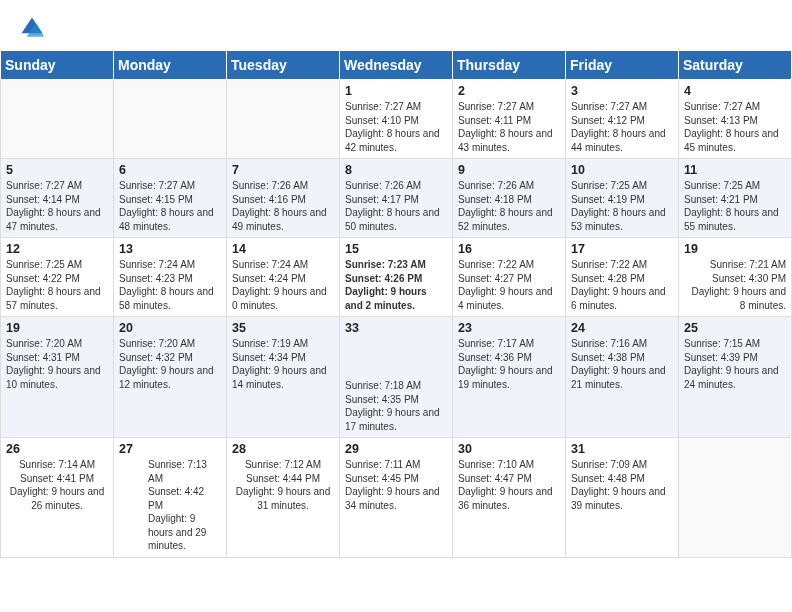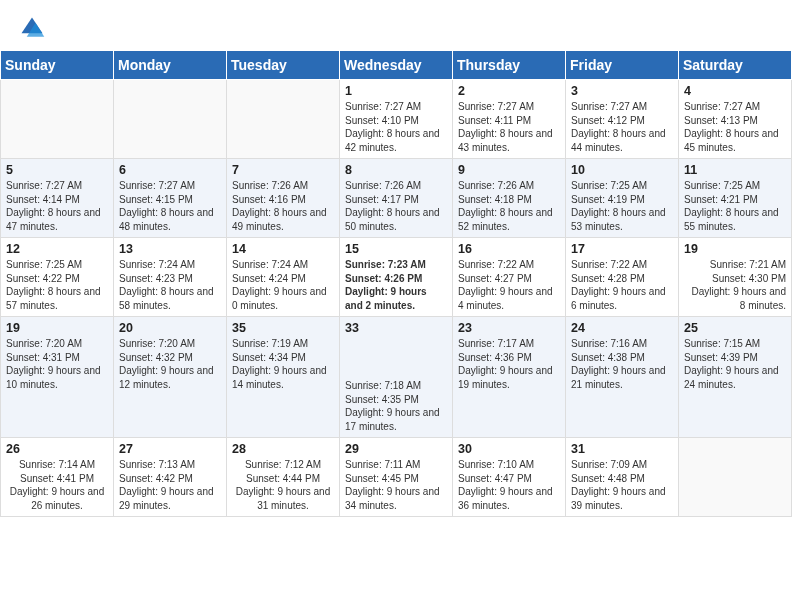--- a/index.html
+++ b/index.html
@@ -292,21 +292,21 @@
       </tr>
       <tr class="row-odd">
         <td>
           <span class="day-number">26</span>
           <div class="day-info" style="white-space: pre-line; text-align: center;">Sunrise: 7:14 AM
 Sunset: 4:41 PM
 Daylight: 9 hours and 26 minutes.</div>
         </td>
         <td>
           <span class="day-number">27</span>
-          <div class="day-info" style="white-space: pre-line;">Sunrise: 7:13 AM
+          <div class="day-info" style="white-space: pre-line; margin-left: 29px;">Sunrise: 7:13 AM
 Sunset: 4:42 PM
 Daylight: 9 hours and 29 minutes.</div>
         </td>
         <td>
           <span class="day-number">28</span>
           <div class="day-info" style="white-space: pre-line; text-align: center;">Sunrise: 7:12 AM
 Sunset: 4:44 PM
 Daylight: 9 hours and 31 minutes.</div>
         </td>
         <td>

